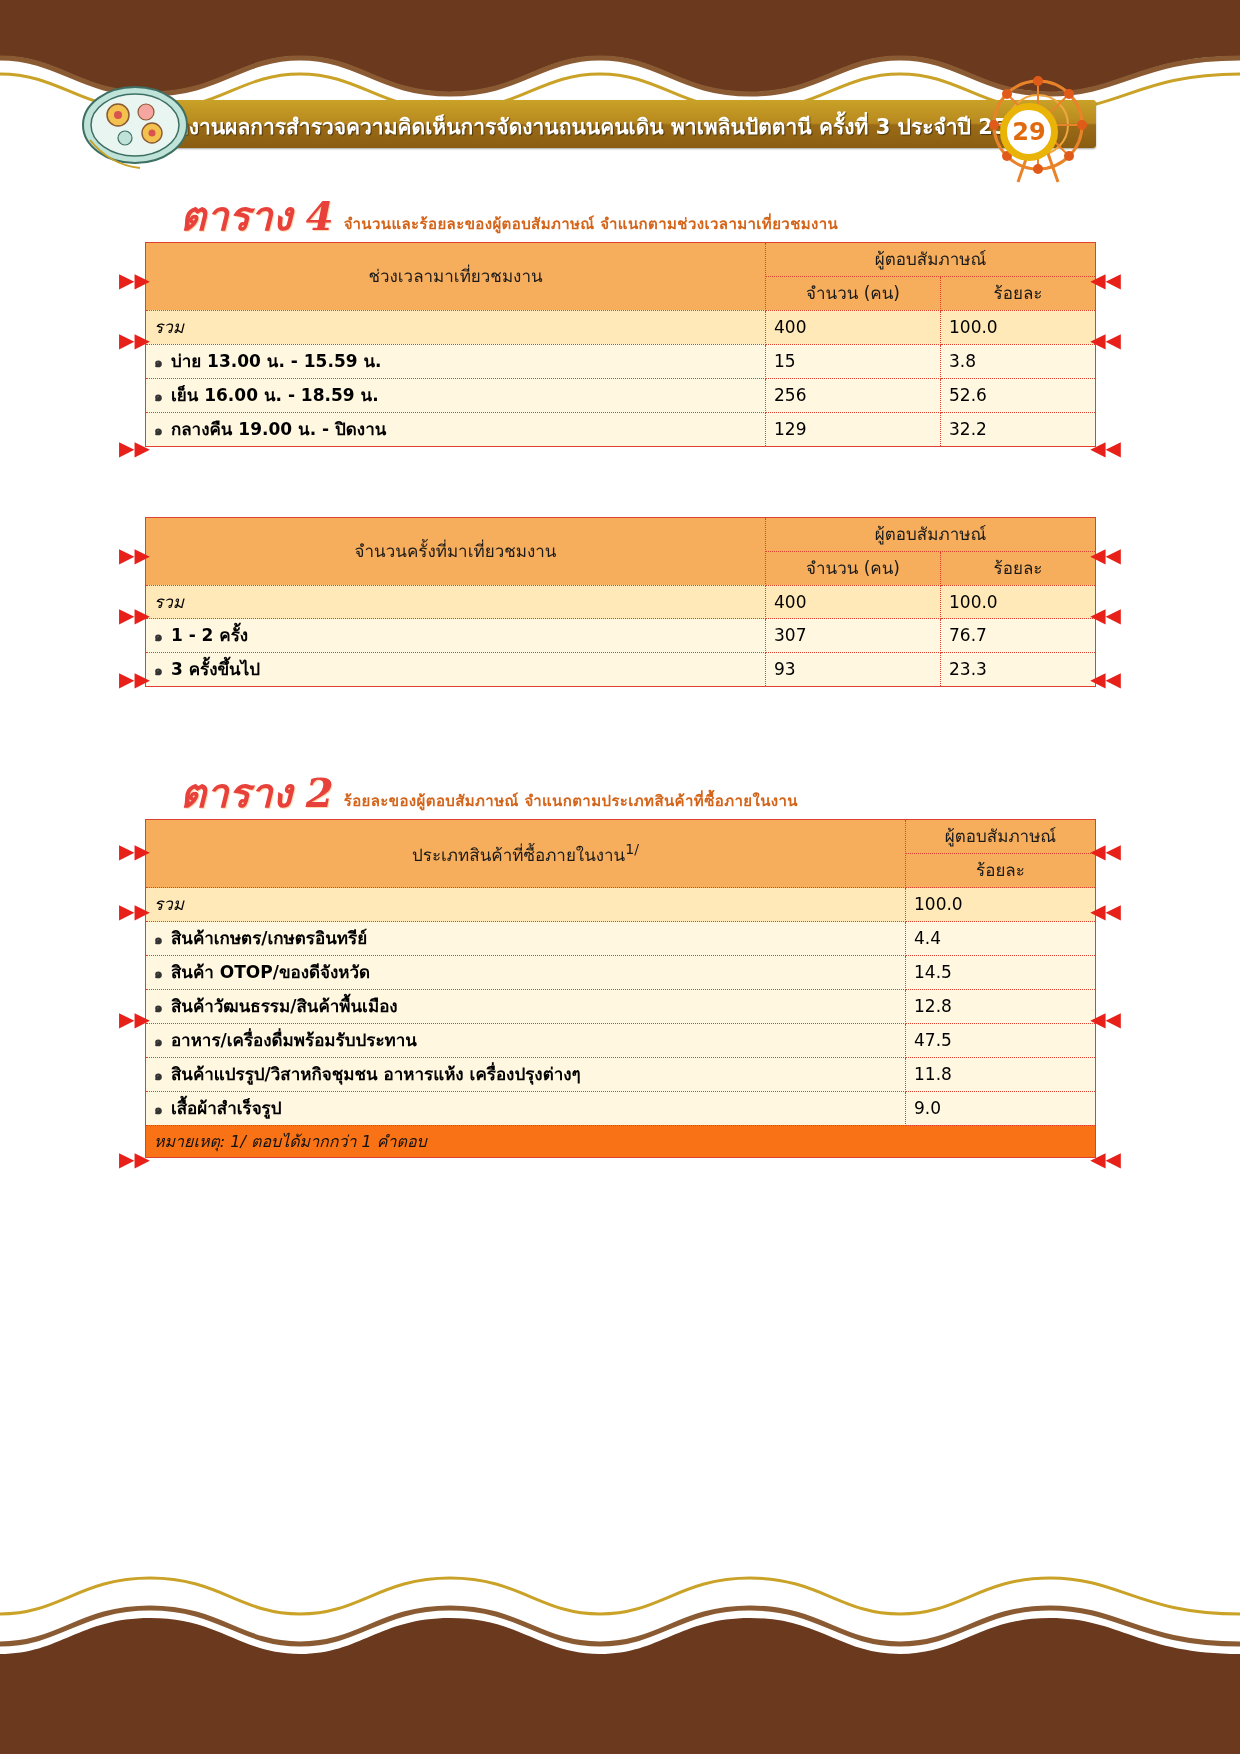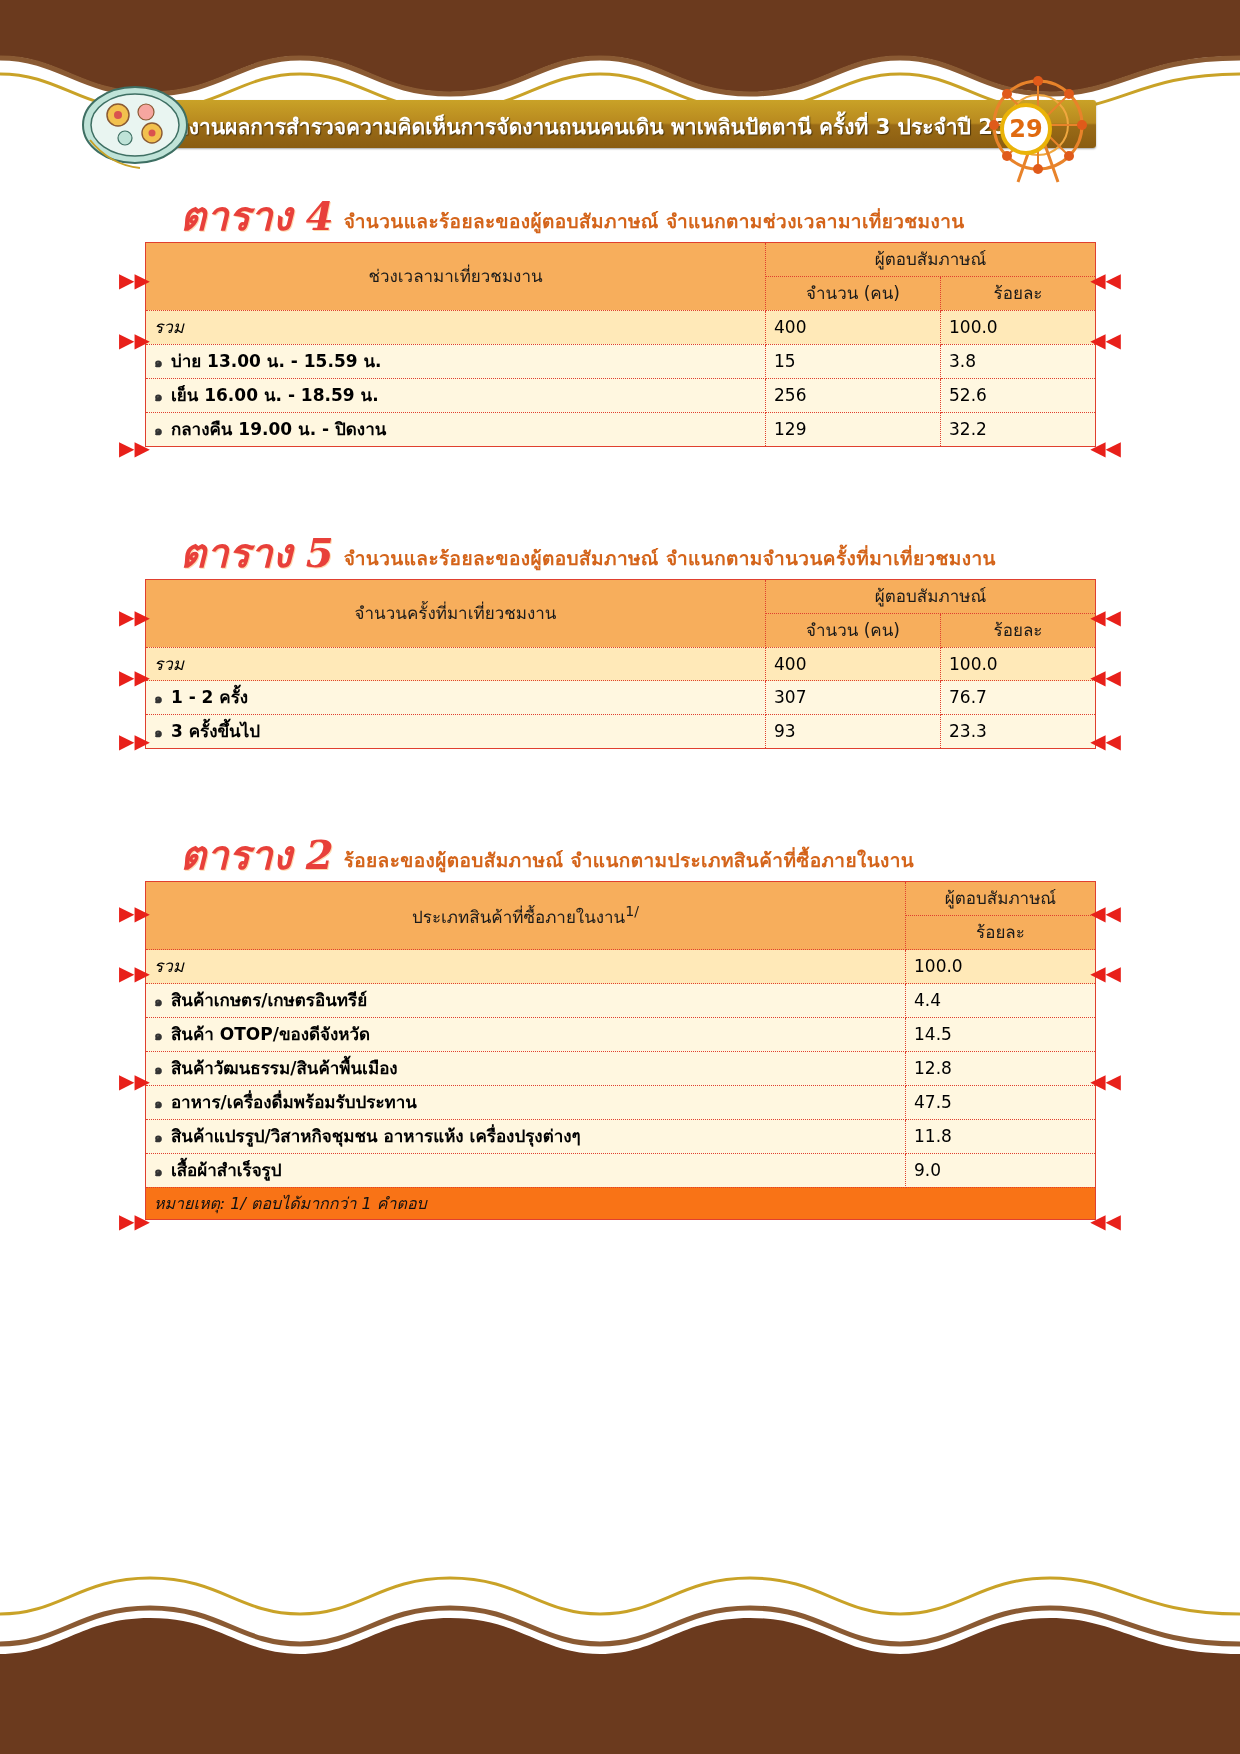--- a/index.html
+++ b/index.html
@@ -54,21 +54,21 @@
 
   
   .page-badge {
     position: absolute;
     top: 103px;
     left: 1000px;
     width: 44px;
     height: 44px;
     border-radius: 50%;
     background: #ffffff;
-    border: 4px solid #eab308;
+    border: 7px solid #eab308;
     color: #e06a10;
     font-size: 24px;
     font-weight: bold;
     display: flex;
     align-items: center;
     justify-content: center;
     z-index: 6;
   }
 
   
@@ -112,21 +112,21 @@
     font-style: italic;
     font-weight: bold;
     font-size: 40px;
     color: #e8403a;
     text-shadow: 1px 1px 0 #ffd9b0;
     line-height: 1;
     margin-right: 10px;
     white-space: nowrap;
   }
   .caption-text {
-    font-size: 19px;
+    font-size: 15px;
     color: #d4641a;
     font-weight: bold;
     line-height: 1.1;
     padding-bottom: 4px;
     letter-spacing: 0.4px;
     white-space: nowrap;
   }
 
   .table-wrap {
     position: relative;
@@ -284,24 +284,20 @@
             <td class="cat indent"><span class="bullet">๑</span><span>กลางคืน 19.00 น. - ปิดงาน</span></td>
             <td class="num">129</td>
             <td class="num">32.2</td>
           </tr>
         </tbody>
       </table>
     </div>
   </div>
 
   <div class="table-block" style="margin-top:70px">
-    <div class="caption-row">
-      <span class="caption-label">ตาราง 5</span>
-      <span class="caption-text">จำนวนและร้อยละของผู้ตอบสัมภาษณ์ จำแนกตามจำนวนครั้งที่มาเที่ยวชมงาน</span>
-    </div>
     <div class="table-wrap">
       <span class="marker left" style="top:28px">▶▶</span>
       <span class="marker right" style="top:28px">◀◀</span>
       <span class="marker left" style="top:88px">▶▶</span>
       <span class="marker right" style="top:88px">◀◀</span>
       <span class="marker left" style="top:152px">▶▶</span>
       <span class="marker right" style="top:152px">◀◀</span>
       <table class="data">
         <colgroup>
             <col style="width:620px">

